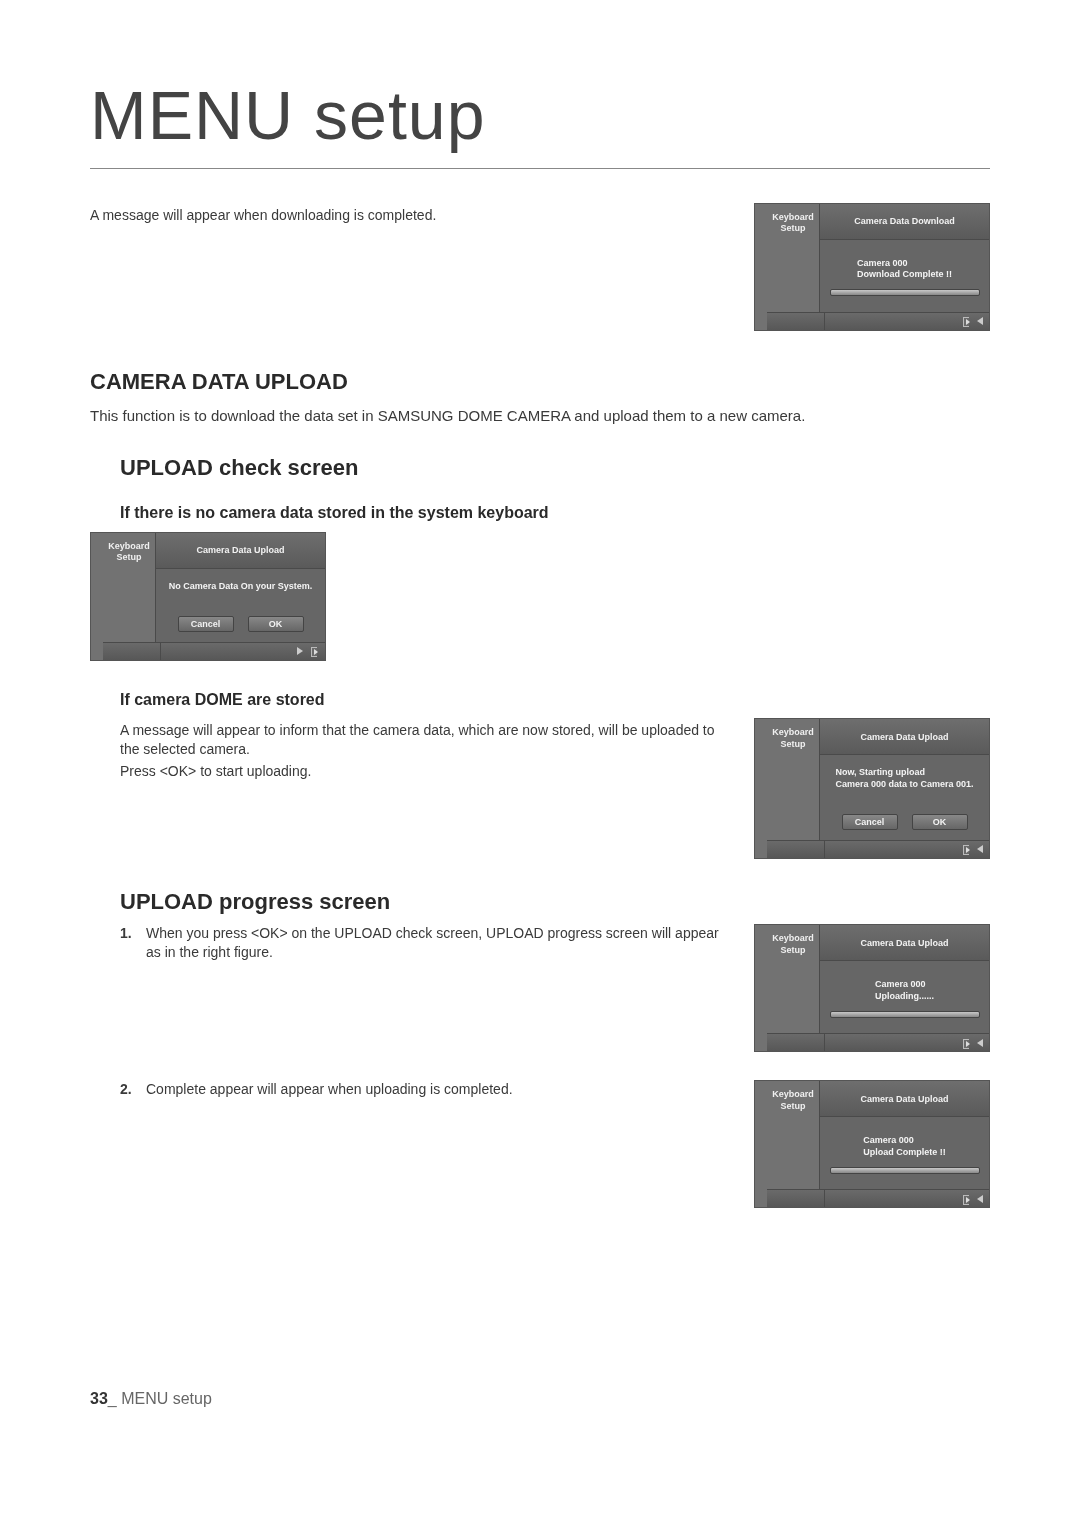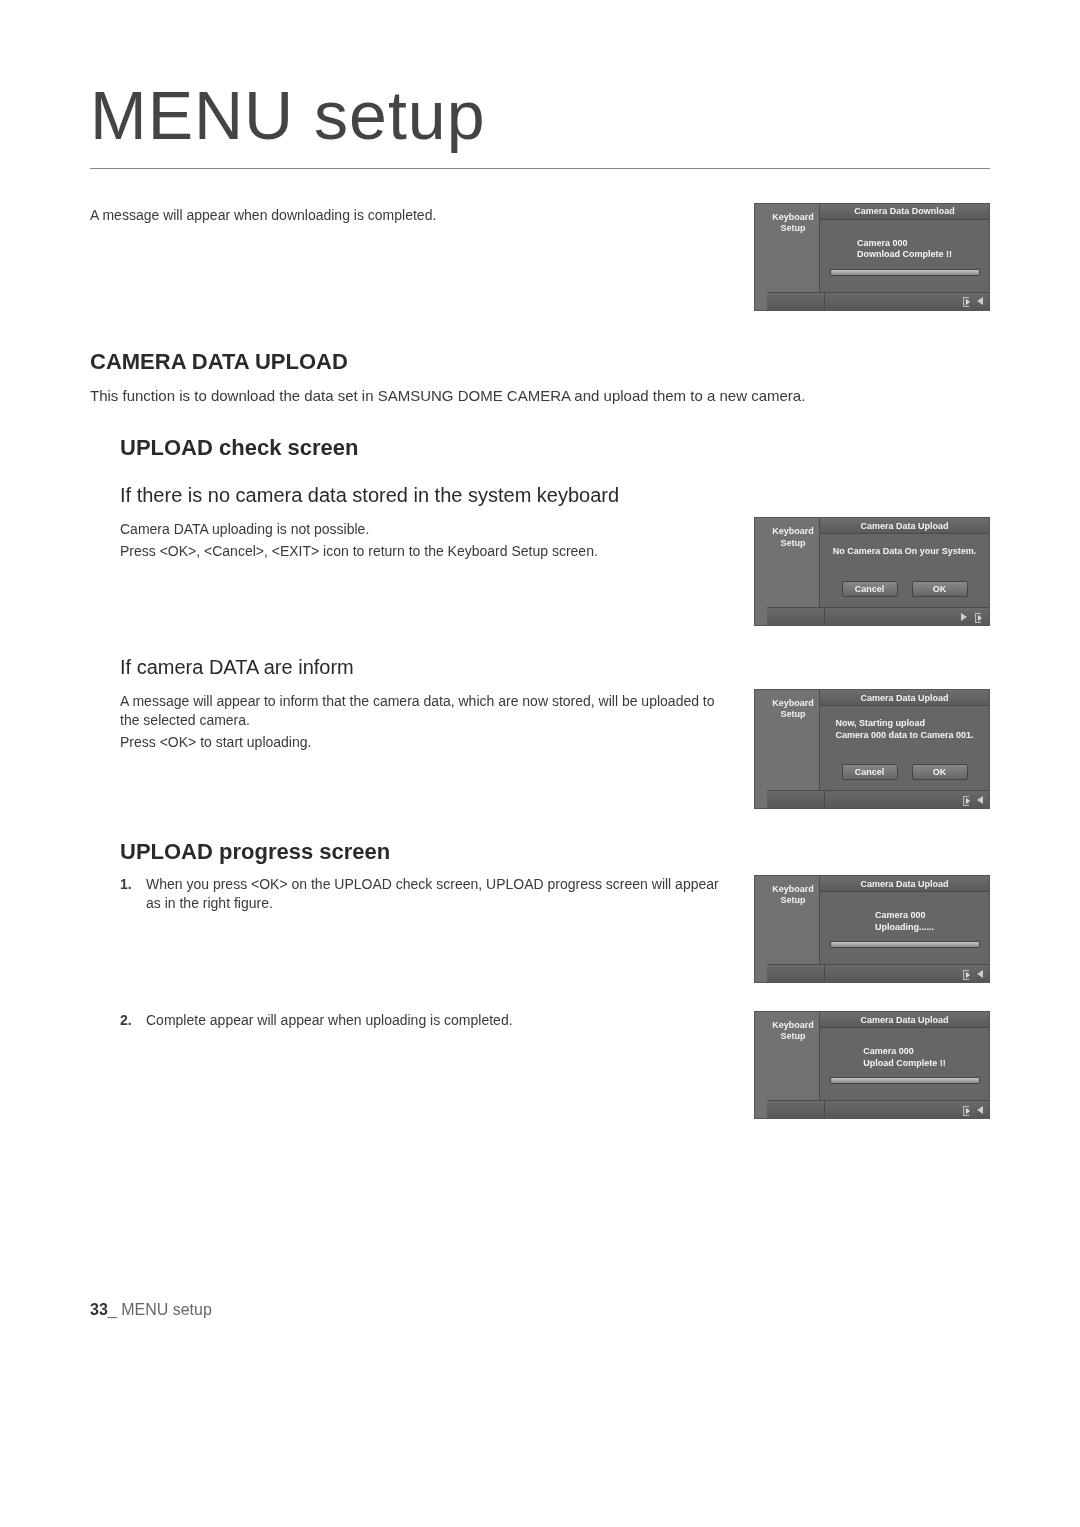--- a/index.html
+++ b/index.html
@@ -36,22 +36,22 @@
     color: #2a2a2a;
     margin: 36px 0 10px 0;
   }
   .h3 {
     font-size: 22px;
     font-weight: 700;
     color: #2a2a2a;
     margin: 26px 0 8px 0;
   }
   .h4 {
-    font-size: 20px;
-    font-weight: 400;
+    font-size: 16px;
+    font-weight: 700;
     color: #2a2a2a;
     margin: 20px 0 8px 0;
   }
   .body-p { font-size: 14px; margin: 3px 0; }
   .sub-desc { font-size: 15px; margin-bottom: 18px; }
   .indent { margin-left: 30px; }
   ol.steps { list-style: none; margin-left: 30px; }
   ol.steps li { display:flex; gap:8px; font-size:14px; }
   ol.steps li .num { font-weight:700; min-width:18px; }
 
@@ -73,21 +73,21 @@
     font-weight: 700;
     color: #f0f0f0;
     line-height: 1.25;
   }
   .mini-main {
     flex: 1;
     display: flex;
     flex-direction: column;
   }
   .mini-header {
-    height: 16px;
+    height: 36px;
     display:flex;
     align-items:center;
     justify-content:center;
     font-weight:700;
     color:#f2f2f2;
     background: linear-gradient(#6e6e6e,#5a5a5a);
     border-bottom:1px solid #4a4a4a;
     border-left:1px solid #4a4a4a;
   }
   .mini-body {
@@ -205,24 +205,20 @@
   </div>
 </div>
 
 <div class="h2">CAMERA DATA UPLOAD</div>
 <p class="sub-desc">This function is to download the data set in SAMSUNG DOME CAMERA and upload them to a new camera.</p>
 
 <div class="h3 indent">UPLOAD check screen</div>
 
 <div class="h4 indent">If there is no camera data stored in the system keyboard</div>
 <div class="section-row">
-  <div class="text-col indent">
-    <p class="body-p">Camera DATA uploading is not possible.</p>
-    <p class="body-p">Press &lt;OK&gt;, &lt;Cancel&gt;, &lt;EXIT&gt; icon to return to the Keyboard Setup screen.</p>
-  </div>
   <div class="mini">
     <div class="mini-top">
       <div class="mini-side">
         <div>Keyboard</div>
         <div>Setup</div>
       </div>
       <div class="mini-main">
         <div class="mini-header">Camera Data Upload</div>
         <div class="mini-body">
           <div class="mini-msg">No Camera Data On your System.</div>
@@ -234,21 +230,21 @@
       </div>
     </div>
     <div class="mini-footer">
       <div class="mini-footer-left"></div>
       <span class="arrow-icon arrow-right"></span>
       <span class="mini-icon exit-icon"></span>
     </div>
   </div>
 </div>
 
-<div class="h4 indent">If camera DATA are inform</div>
+<div class="h4 indent">If camera DOME are stored</div>
 <div class="section-row">
   <div class="text-col indent">
     <p class="body-p">A message will appear to inform that the camera data, which are now stored, will be uploaded to the selected camera.</p>
     <p class="body-p">Press &lt;OK&gt; to start uploading.</p>
   </div>
   <div class="mini">
     <div class="mini-top">
       <div class="mini-side">
         <div>Keyboard</div>
         <div>Setup</div>

